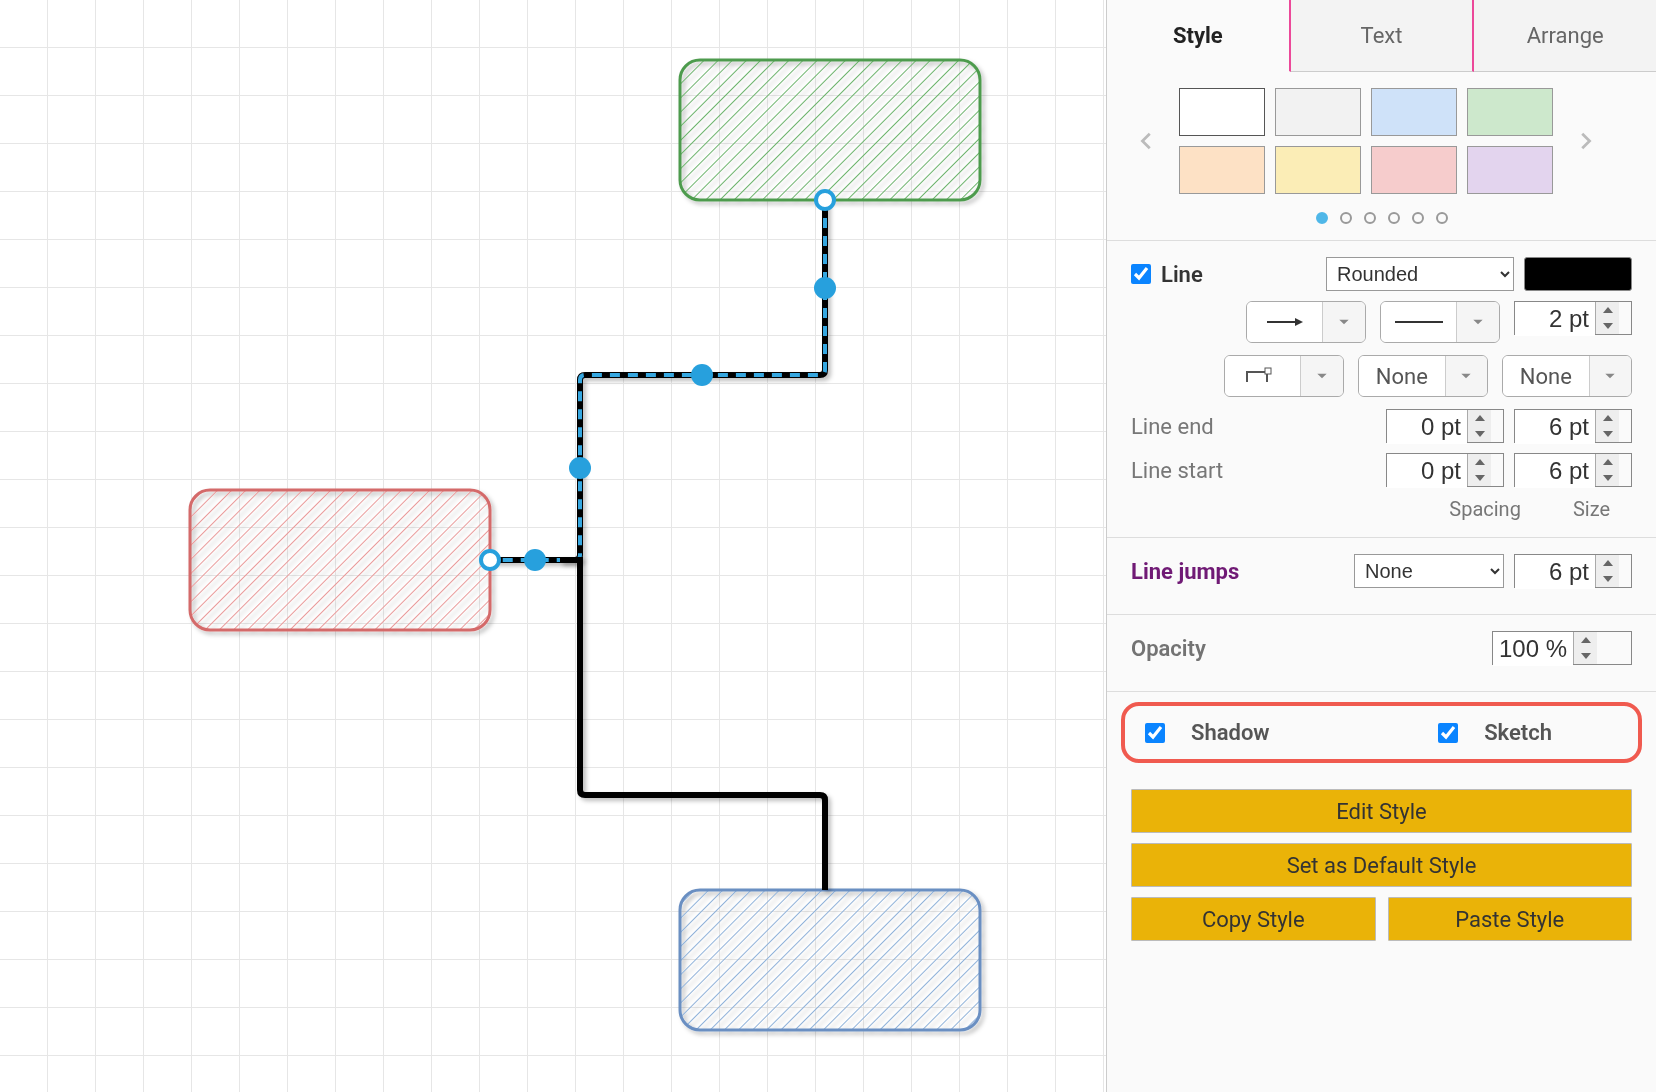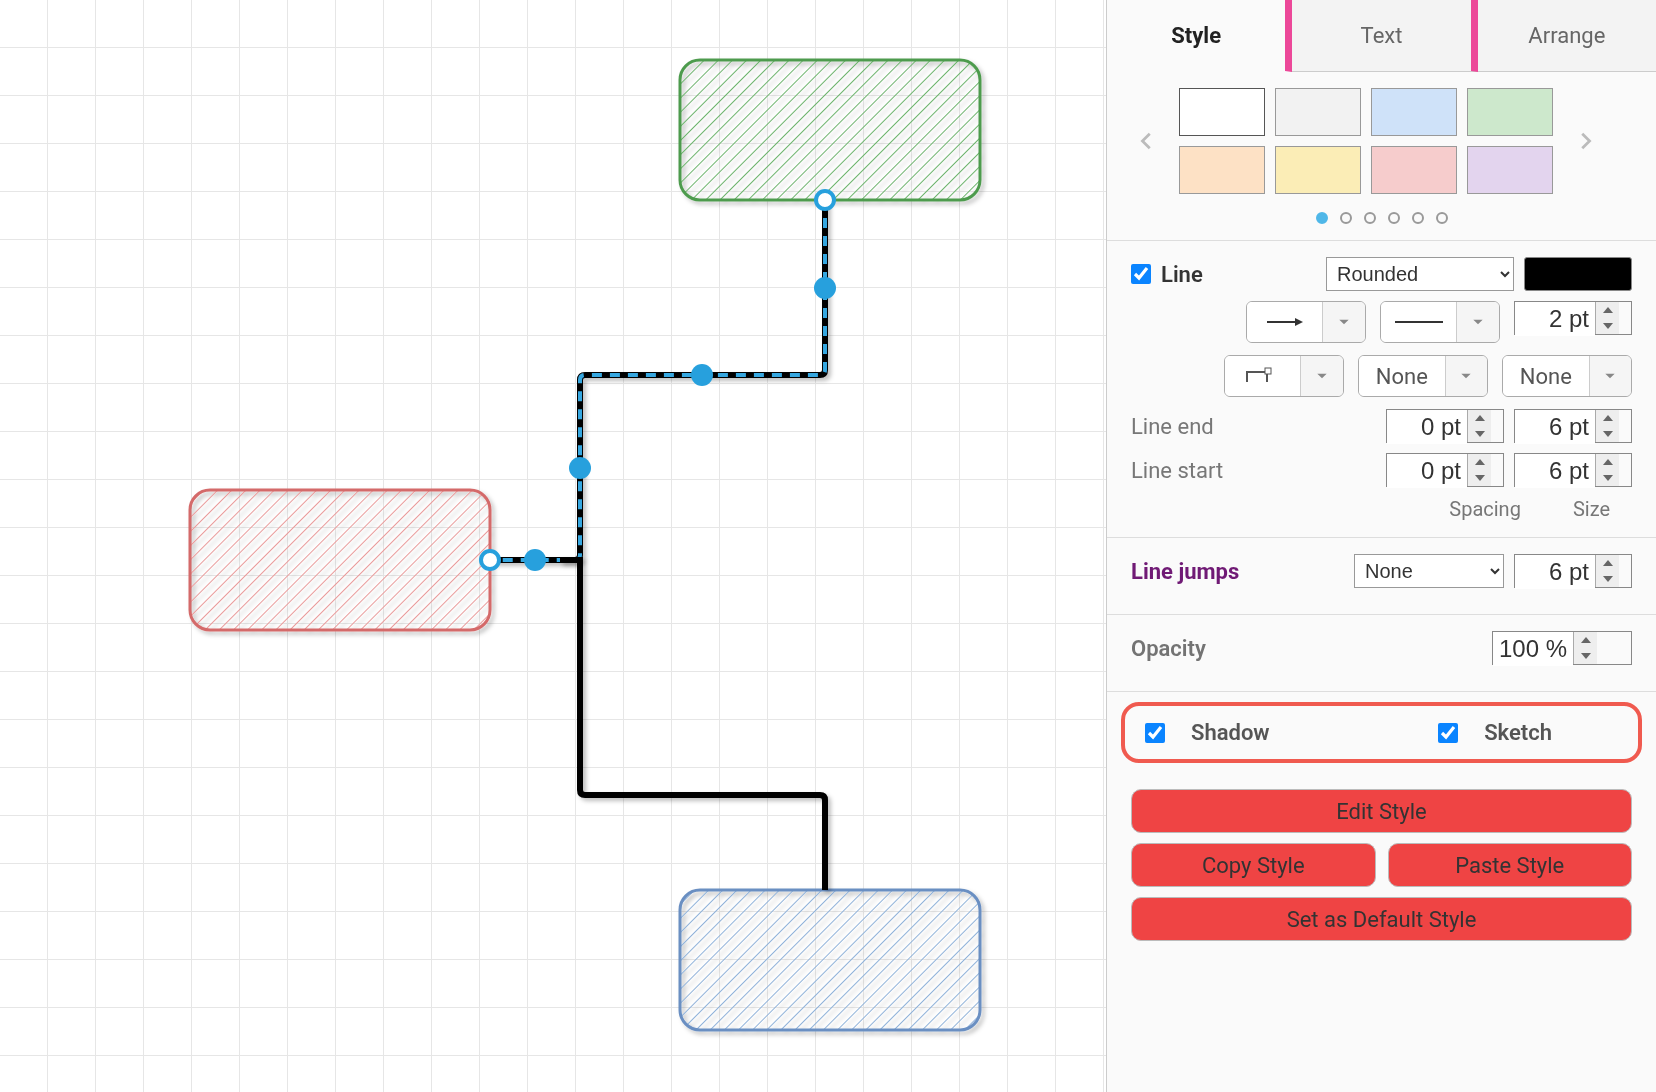--- a/index.html
+++ b/index.html
@@ -28,21 +28,21 @@
     border-left: 1px solid #ccc;
     background: #fafafa;
     display: flex;
     flex-direction: column;
     font-size: 22px;
     color: #555;
   }
   .tabs { display:flex; height:72px; }
   .tab {
     flex:1; display:flex; align-items:center; justify-content:center;
-    border-bottom:1px solid #ccc; border-right:7px solid #ec4899;
+    border-bottom:1px solid #ccc; border-right:2px solid #ec4899;
     cursor:pointer; color:#666; background:#f3f3f3;
   }
   .tab:last-child { border-right:none; }
   .tab.active { font-weight:700; color:#222; background:#fafafa; border-bottom:1px solid transparent;}
   .section { padding:16px 24px; border-bottom:1px solid #ddd; }
   .swatch-row { display:flex; align-items:center; gap:16px; }
   .swatch-grid { display:grid; grid-template-columns: repeat(4, 86px); gap:10px; }
   .swatch { height:48px; border:1px solid #999; cursor:pointer; }
   .arrow-btn { width:32px; height:48px; display:flex; align-items:center; justify-content:center; cursor:pointer; color:#aaa; }
   .arrow-btn svg { width:22px; height:22px; }
@@ -63,21 +63,21 @@
   .combo .c-dd svg { width:14px; height:14px; fill:#888; }
   .combos-row { display:flex; gap:14px; margin-bottom:12px; }
   .spinbox { display:flex; border:1px solid #888; height:34px; width:118px; }
   .spinbox input { border:none; width:80px; text-align:right; padding-right:6px; font-size:24px;}
   .spinbox .spins { width:24px; display:flex; flex-direction:column; border-left:1px solid #aaa; background:#eee;}
   .spinbox .spins div { flex:1; display:flex; align-items:center; justify-content:center; }
   .spinbox .spins svg { width:10px; height:6px; fill:#666; }
   .muted { color:#777; }
   .highlight-box { border:4px solid #f05a4f; border-radius:18px; padding:14px 20px; }
   .btn {
-    border:1px solid #bbb; background:#ef4444; border-radius:10px; height:44px;
+    border:1px solid #bbb; background:#eab308; border-radius:1px; height:44px;
     display:flex; align-items:center; justify-content:center; cursor:pointer; font-size:22px; color:#333;
   }
   .btn-row { display:flex; gap:12px; margin-bottom:10px; }
   .btn-row .btn { flex:1; }
   .chev svg{width:14px;height:14px;fill:#888}
   .sub-label-row { display:flex; justify-content:flex-end; gap:52px; padding-right:22px; color:#777; font-size:20px; margin-top:2px;}
 </style>
 </head>
 <body>
 
@@ -369,20 +369,20 @@
         <span style="width:40px"></span>
       </div>
     </div>
   </div>
 
   <div class="section" style="border-bottom:none">
     <div class="btn-row">
         <div class="btn">Edit Style</div>
       </div>
     <div class="btn-row">
+        <div class="btn">Set as Default Style</div>
+      </div>
+    <div class="btn-row">
       <div class="btn">Copy Style</div>
       <div class="btn">Paste Style</div>
     </div>
-    <div class="btn-row">
-        <div class="btn">Set as Default Style</div>
-      </div>
   </div>
 </div>
 
 </body></html>

